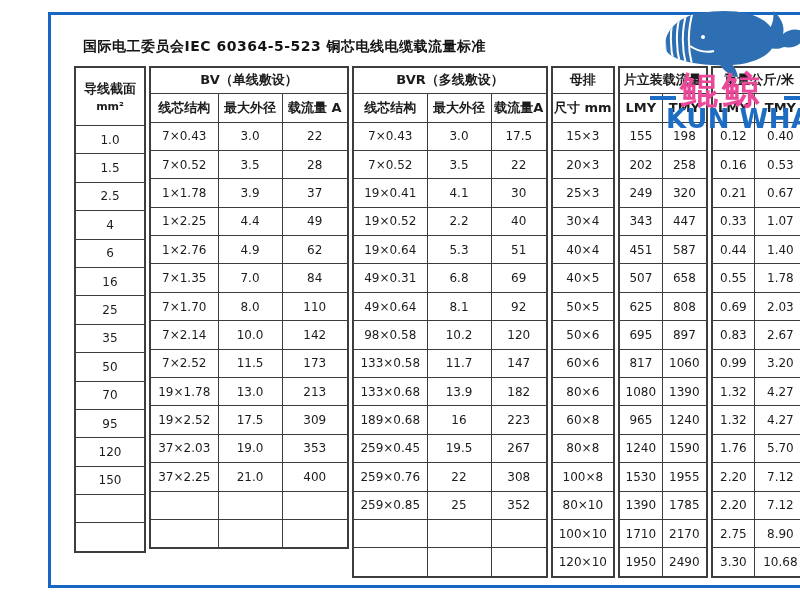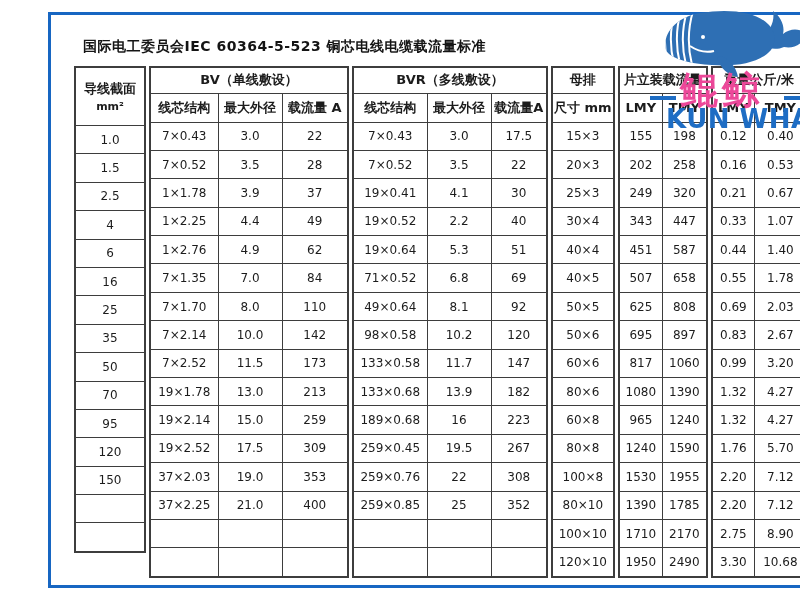--- a/index.html
+++ b/index.html
@@ -171,25 +171,20 @@
             <td>7×2.52</td>
             <td>11.5</td>
             <td>173</td>
           </tr>
           <tr>
             <td>19×1.78</td>
             <td>13.0</td>
             <td>213</td>
           </tr>
           <tr>
-            <td>19×2.14</td>
-            <td>15.0</td>
-            <td>259</td>
-          </tr>
-          <tr>
             <td>19×2.52</td>
             <td>17.5</td>
             <td>309</td>
           </tr>
           <tr>
             <td>37×2.03</td>
             <td>19.0</td>
             <td>353</td>
           </tr>
           <tr>
@@ -245,21 +240,21 @@
             <td>19×0.52</td>
             <td>2.2</td>
             <td>40</td>
           </tr>
           <tr>
             <td>19×0.64</td>
             <td>5.3</td>
             <td>51</td>
           </tr>
           <tr>
-            <td>71×0.52</td>
+            <td>49×0.31</td>
             <td>6.8</td>
             <td>69</td>
           </tr>
           <tr>
             <td>49×0.64</td>
             <td>8.1</td>
             <td>92</td>
           </tr>
           <tr>
             <td>98×0.58</td>

